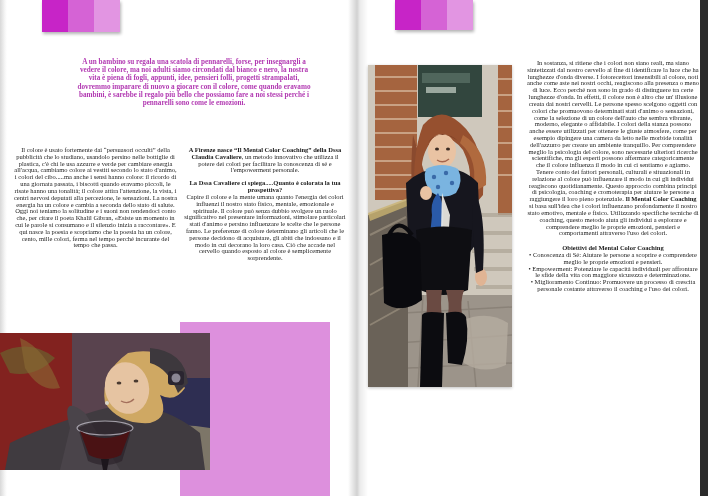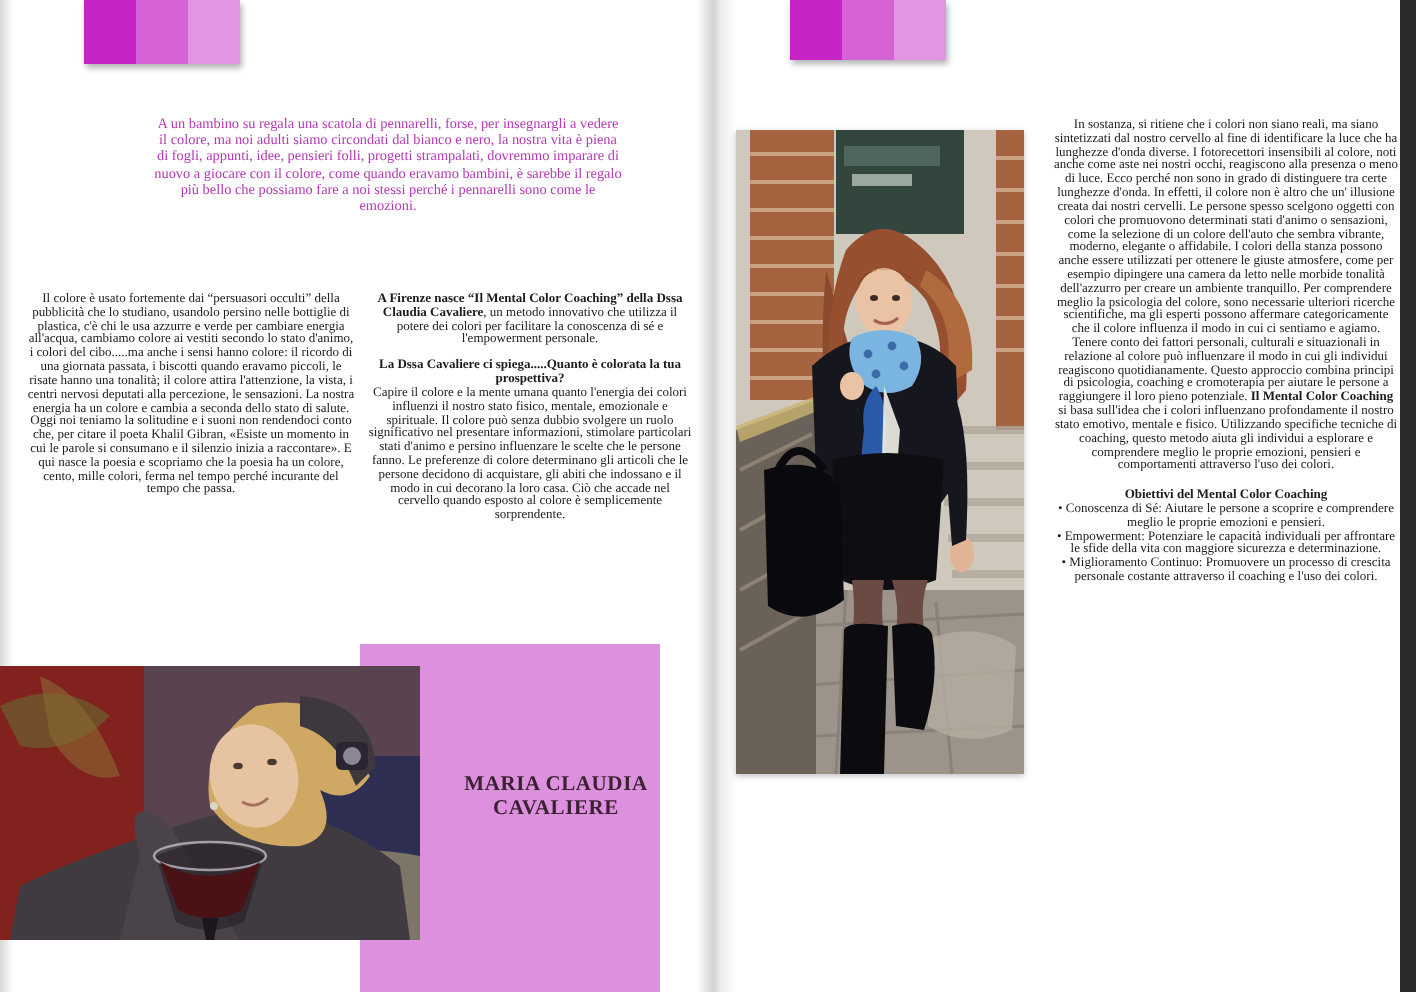--- a/index.html
+++ b/index.html
@@ -16,21 +16,21 @@
   
   .swatches{position:absolute;display:flex;box-shadow:1px 2px 3px rgba(0,0,0,0.3);}
   .swatches.left{left:42px;top:0;}
   .swatches.right{left:395px;top:0;}
   .swatch{width:26px;}
   .swatches.left .swatch{height:32px;}
   .swatches.right .swatch{height:30px;}
   
   .intro{
     position:absolute;left:76px;top:58px;width:236px;text-align:center;
-    font-size:7.2px;line-height:1.14;font-weight:normal;color:#b23ab2;
+    font-size:7.2px;line-height:1.14;font-weight:bold;color:#b23ab2;
   }
   .col{position:absolute;text-align:center;font-size:6.5px;line-height:1.05;}
   .col1{left:13px;top:147px;width:165px;}
   .col2{left:184px;top:147px;width:162px;}
   .col2 .lead{margin:0 0 6px 0;}
   .col2 .heading{font-weight:bold;margin:0;}
   .col2 .body{margin:0;}
   .colR{left:527px;top:60px;width:172px;}
   .colR .heading{font-weight:bold;margin:8px 0 0 0;}
   .colR p{margin:0;}
@@ -99,21 +99,20 @@
     <path d="M150 15 Q185 18 188 50 L178 60 Q168 35 150 30 Z" fill="#3d383d"></path>
     <rect x="168" y="38" width="16" height="14" rx="3" fill="#2a2530"></rect>
     <circle cx="176" cy="45" r="4.5" fill="#8a8694"></circle>
     <circle cx="107" cy="70" r="2" fill="#d8d4c8"></circle>
     <path d="M78 95 Q105 82 132 95 L122 128 Q105 136 88 128 Z" fill="#241c22" opacity="0.55"></path>
     <ellipse cx="105" cy="95" rx="28" ry="7" fill="none" stroke="#cfcad6" stroke-width="1.2" opacity="0.7"></ellipse>
     <path d="M80 98 Q105 112 130 98 L121 122 Q105 130 89 122 Z" fill="#4a1214"></path>
     <path d="M101 126 L109 126 L107 137 L103 137 Z" fill="#1c161c"></path>
   </svg>
 
-  <div class="caption-name">MARIA CLAUDIA CAVALIERE</div>
 
   <div class="pagenum left">130</div>
   <div class="pagenum right">131</div>
 
   <svg class="photo photo-right" width="144" height="322" viewBox="0 0 144 322">
     <rect x="0" y="0" width="144" height="322" fill="#cfc8bc"></rect>
     <rect x="0" y="230" width="144" height="92" fill="#9c948a"></rect>
     <path d="M0 250 L144 242 M0 280 L144 270 M0 305 L144 298 M55 230 L50 322 M100 236 L108 322" stroke="#837b70" stroke-width="1.5" fill="none" opacity="0.7"></path>
     <path d="M95 255 Q120 245 140 258 L138 300 Q115 310 96 298 Z" fill="#b5ada0" opacity="0.8"></path>
     <rect x="50" y="0" width="64" height="52" fill="#32463e"></rect>

